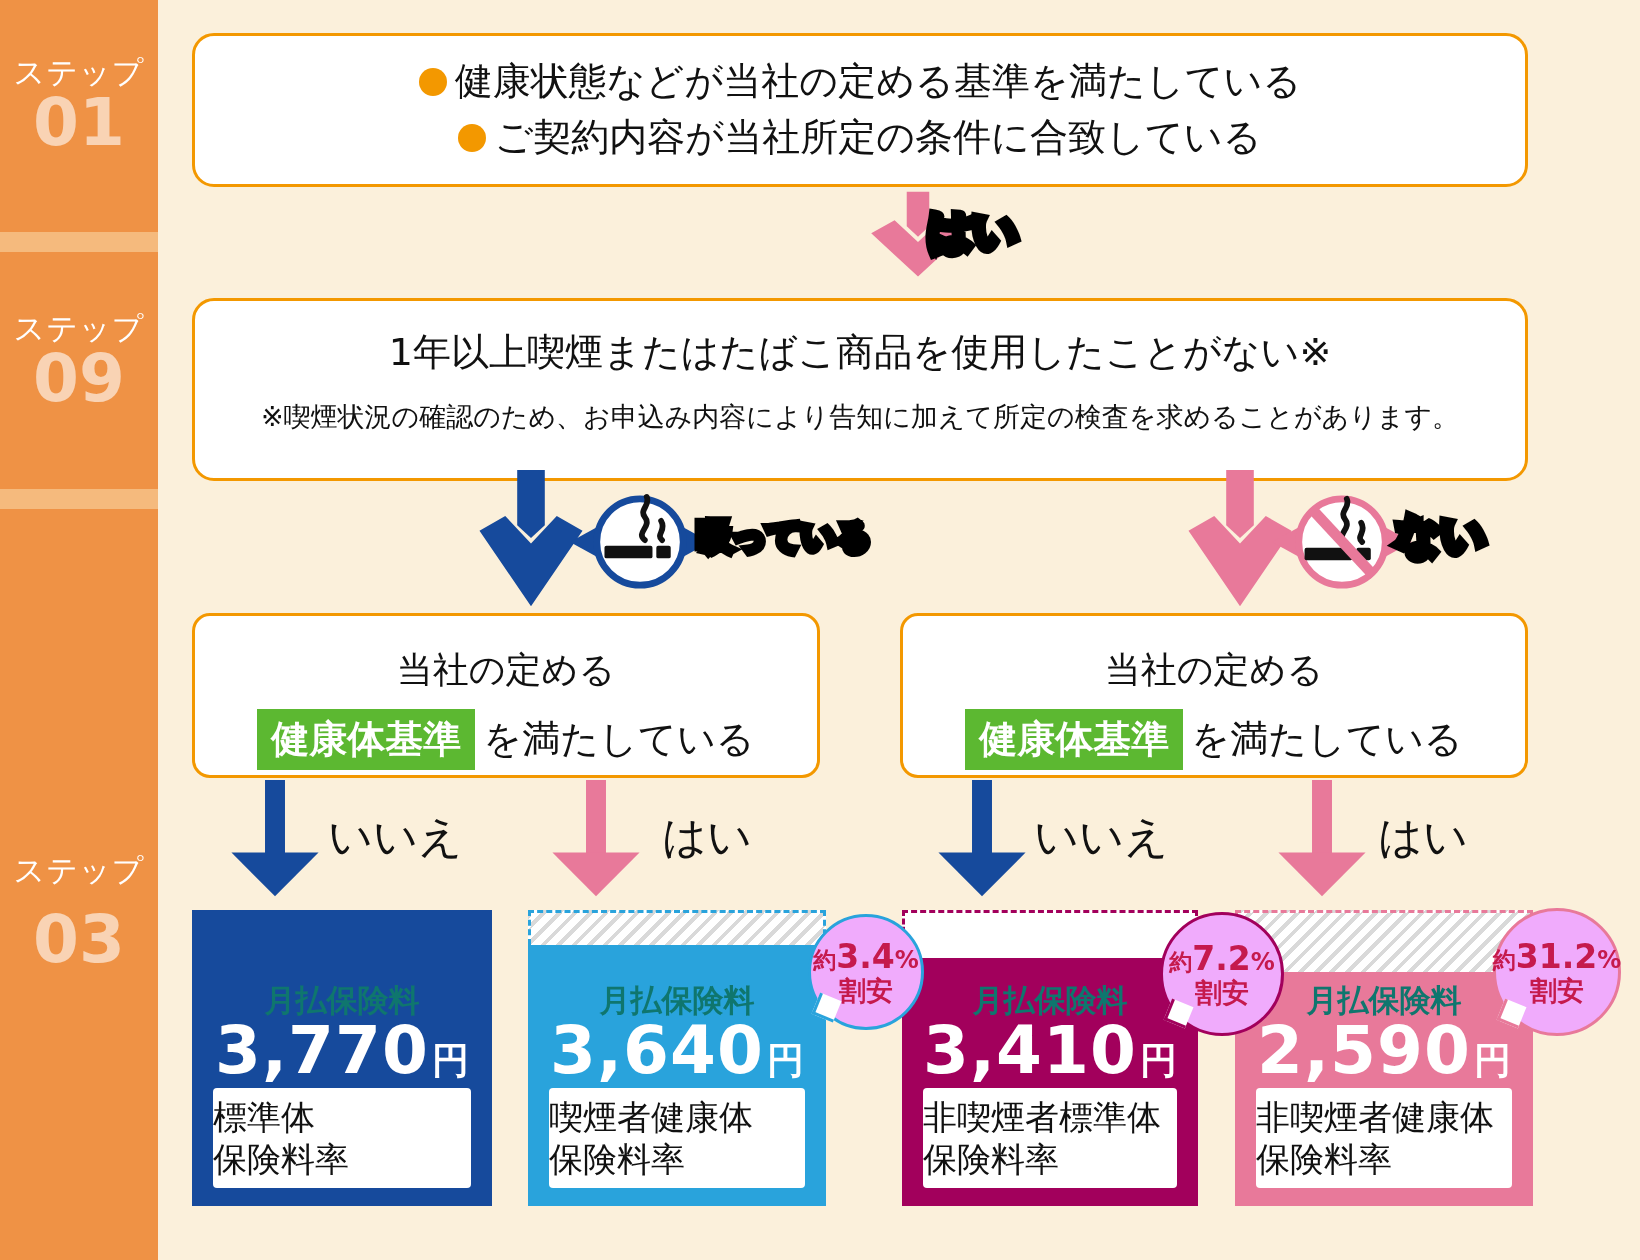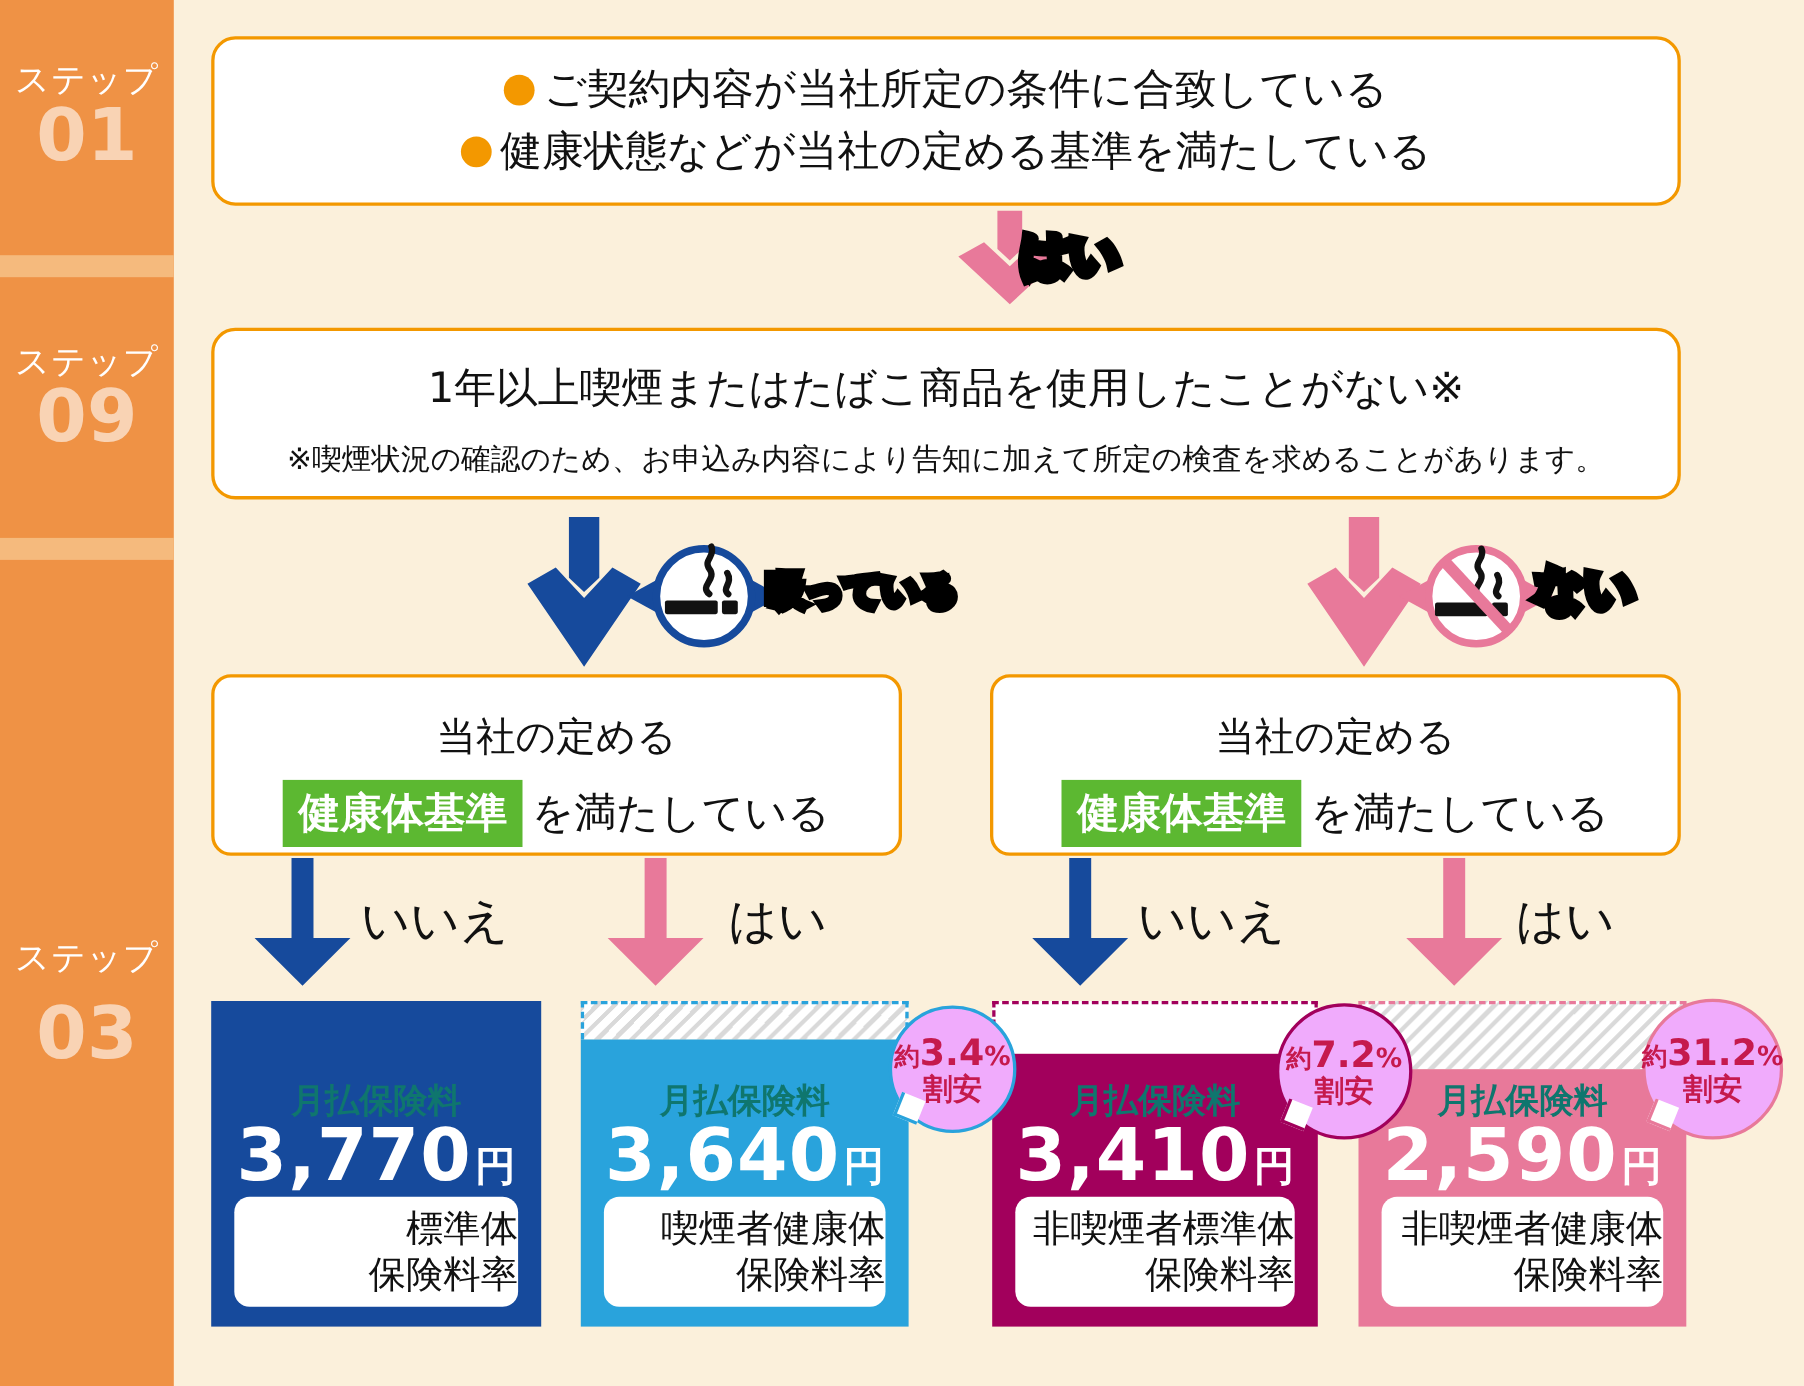--- a/index.html
+++ b/index.html
@@ -35,22 +35,22 @@
   
   .result{position:absolute;width:298px;height:296px;}
   .ghost{position:absolute;left:0;right:0;top:0;box-sizing:border-box;border:3px dashed;border-bottom:none;}
   .ghost.hatch{background:repeating-linear-gradient(135deg,#ffffff 0 7px,#D9D9D9 7px 11px);}
   .ghost.plain{background:#fff;}
   .solid{position:absolute;left:0;right:0;bottom:0;}
   .prem-label{position:absolute;left:0;top:70px;width:100%;text-align:center;color:#0f766e;font-size:31px;font-weight:600;z-index:3;}
   .amount{position:absolute;left:0;top:102px;width:100%;text-align:center;color:#fff;z-index:3;}
   .amount .num{font-size:66px;font-weight:700;letter-spacing:1px;}
   .amount .yen{font-size:37px;font-weight:600;margin-left:3px;}
-  .rate-box{position:absolute;left:21px;right:21px;top:178px;height:100px;background:#fff;border-radius:14px;z-index:3;
-            display:flex;flex-direction:column;justify-content:center;align-items:flex-end;}
+  .rate-box{position:absolute;left:21px;right:21px;top:178px;height:100px;background:#fff;border-radius:4px;z-index:3;
+            display:flex;flex-direction:column;justify-content:center;align-items:flex-start;}
   .rate-line{font-size:34px;font-weight:500;color:#111;line-height:1.25;text-align:center;}
 
   .c-blue  {background:#164A9C;}
   .c-lblue {background:#29A3DC;}
   .c-mag   {background:#A2005C;}
   .c-pink  {background:#E8799A;}
   .b-lblue {border-color:#29A3DC;}
   .b-mag   {border-color:#A2005C;}
   .b-pink  {border-color:#E8799A;}
 
@@ -81,36 +81,36 @@
     <div class="step-label" style="top:308px;">ステップ</div>
     <div class="step-num" style="top:346px;">09</div>
     <div class="step-label" style="top:850px;">ステップ</div>
     <div class="step-num" style="top:907px;">03</div>
   </div>
 
   <div class="obox" style="left:192px;top:33px;width:1336px;height:154px;">
     <div class="cond-lines">
       <div class="cond-line">
         <span class="bullet"></span>
-        <span>ご契約内容が当社所定の条件に合致している</span>
+        <span>健康状態などが当社の定める基準を満たしている</span>
       </div>
       <div class="cond-line">
         <span class="bullet"></span>
-        <span>健康状態などが当社の定める基準を満たしている</span>
+        <span>ご契約内容が当社所定の条件に合致している</span>
       </div>
     </div>
   </div>
 
   <svg style="left:866px;top:188px;" width="104" height="94" viewBox="0 0 120 100">
     <path class="f-pink" d="M47,0 H73 V40 L60,52 L47,40 Z"></path>
     <path class="f-pink" d="M60,98 L6,48 L33,33 L60,58 L87,33 L114,48 Z"></path>
   </svg>
   <div class="blob" style="left:928px;top:202px;font-size:44px;">はい</div>
 
-  <div class="obox" style="left:192px;top:298px;width:1336px;height:156px;">
+  <div class="obox" style="left:192px;top:298px;width:1336px;height:183px;">
     <div class="q-main">1年以上喫煙またはたばこ商品を使用したことがない※</div>
     <div class="q-note">※喫煙状況の確認のため、お申込み内容により告知に加えて所定の検査を求めることがあります。</div>
   </div>
 
   <svg style="left:474px;top:470px;" width="114" height="138" viewBox="0 0 120 150">
     <path class="f-blue" d="M45,0 H75 V60 L60,74 L45,60 Z"></path>
     <path class="f-blue" d="M60,148 L4,66 L32,50 L60,80 L88,50 L116,66 Z"></path>
   </svg>
   <svg style="left:1183px;top:470px;" width="114" height="138" viewBox="0 0 120 150">
     <path class="f-pink" d="M45,0 H75 V60 L60,74 L45,60 Z"></path>

